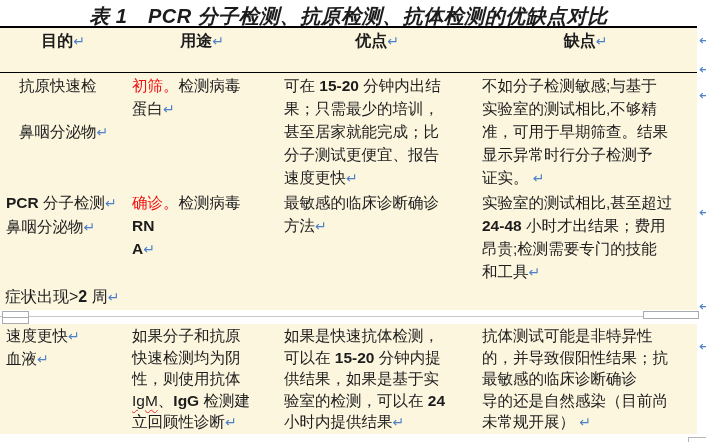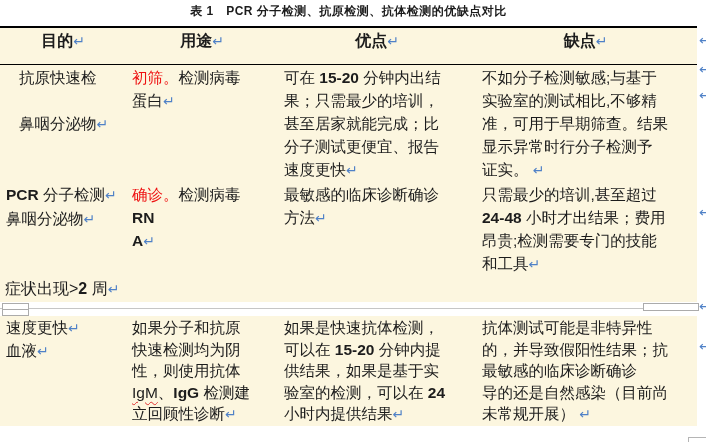--- a/index.html
+++ b/index.html
@@ -3,28 +3,28 @@
 <meta charset="utf-8">
 <style>
   html,body{margin:0;padding:0;}
   .page{
     position:relative;width:706px;height:442px;background:#ffffff;
     font-family:"Liberation Sans","DejaVu Sans",sans-serif;
     color:#1c1c1c;overflow:hidden;
   }
   .caption{
     position:absolute;top:3px;left:0;width:697px;text-align:center;
-    font-size:12px;font-weight:bold;letter-spacing:0.5px;
+    font-size:20px;font-weight:bold;letter-spacing:0.5px;font-style:italic;
   }
   .table-wrap{position:absolute;top:26px;left:0;width:697px;}
   .topline{border-top:2.5px solid #000;}
   .hdr-row{
     display:grid;grid-template-columns:126px 152px 198px 219px;
     background:var(--cream);border-bottom:1.5px solid #000;
-    font-size:16px;font-weight:bold;text-align:center;padding:3px 0 12px 0;
+    font-size:16px;font-weight:bold;text-align:center;padding:3px 0 20px 0;
   }
   .sec-row{
     background:var(--cream);font-size:16px;padding:2px 0 2px 5px;
     min-height:22px;line-height:22px;
   }
   .data-row{
     display:grid;grid-template-columns:126px 152px 198px 219px;
     background:var(--cream);
   }
   .cell{padding:1px 4px 0 6px;font-size:15.5px;line-height:23px;}
@@ -97,21 +97,21 @@
           <div class="cell">
             <div class="para"><span class="run-red">确诊。</span><span>检测病毒</span></div>
             <div class="para right"><span class="run-lat">RN</span></div>
             <div class="para right"><span class="run-lat">A</span><span class="pilcrow">↵</span></div>
           </div>
           <div class="cell">
             <div class="para"><span>最敏感的临床诊断确诊</span></div>
             <div class="para"><span>方法</span><span class="pilcrow">↵</span></div>
           </div>
           <div class="cell">
-            <div class="para"><span>只需最少的培训,甚至超过</span></div>
+            <div class="para"><span>实验室的测试相比,甚至超过</span></div>
             <div class="para"><span class="run-lat">24-48</span><span> 小时才出结果；费用</span></div>
             <div class="para"><span>昂贵;检测需要专门的技能</span></div>
             <div class="para"><span>和工具</span><span class="pilcrow">↵</span></div>
           </div>
         </div>
         <div class="sec-row"><span>症状出现&gt;</span><span class="run-lat">2</span><span> 周</span><span class="pilcrow">↵</span></div>
         <div class="pagebreak">
           <div class="pb-line"></div>
           <div class="pb-box l1"></div>
           <div class="pb-box l2"></div>

